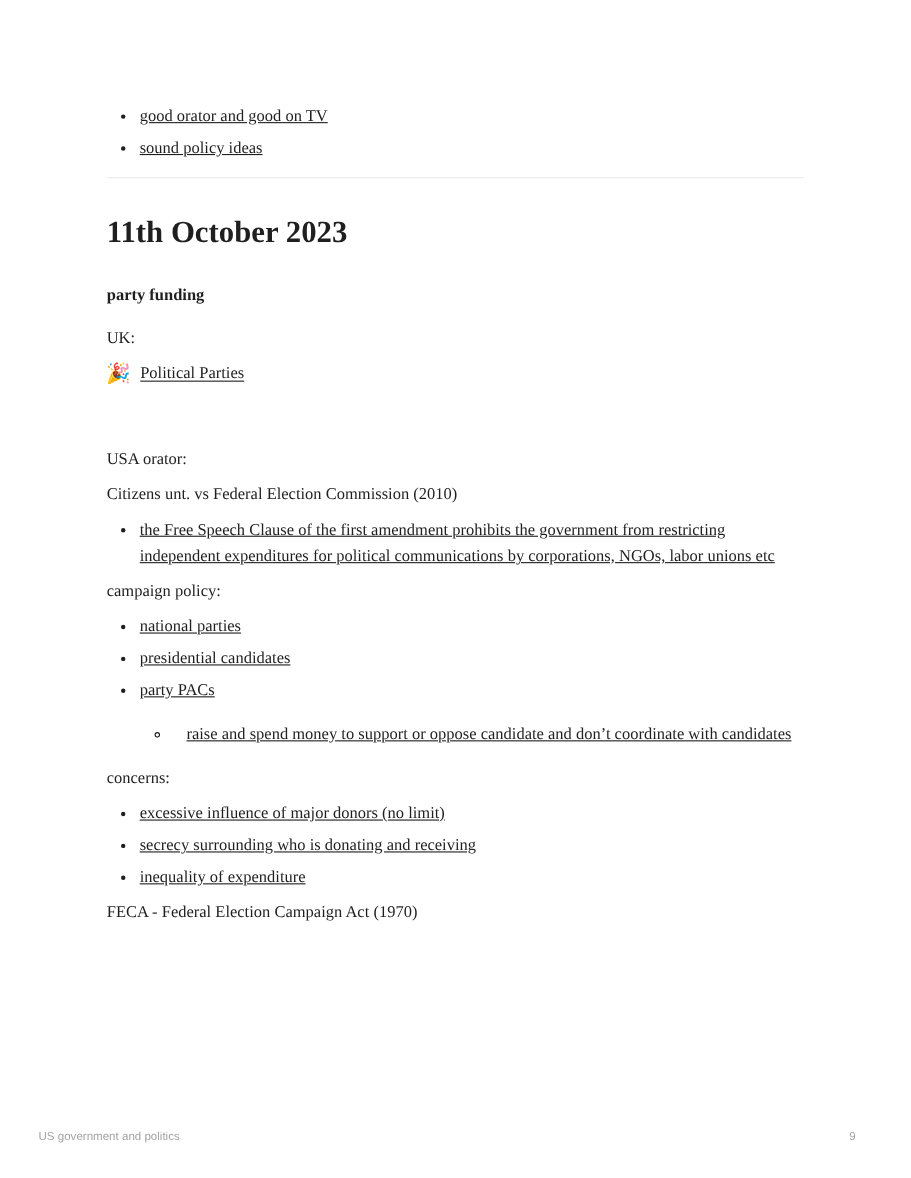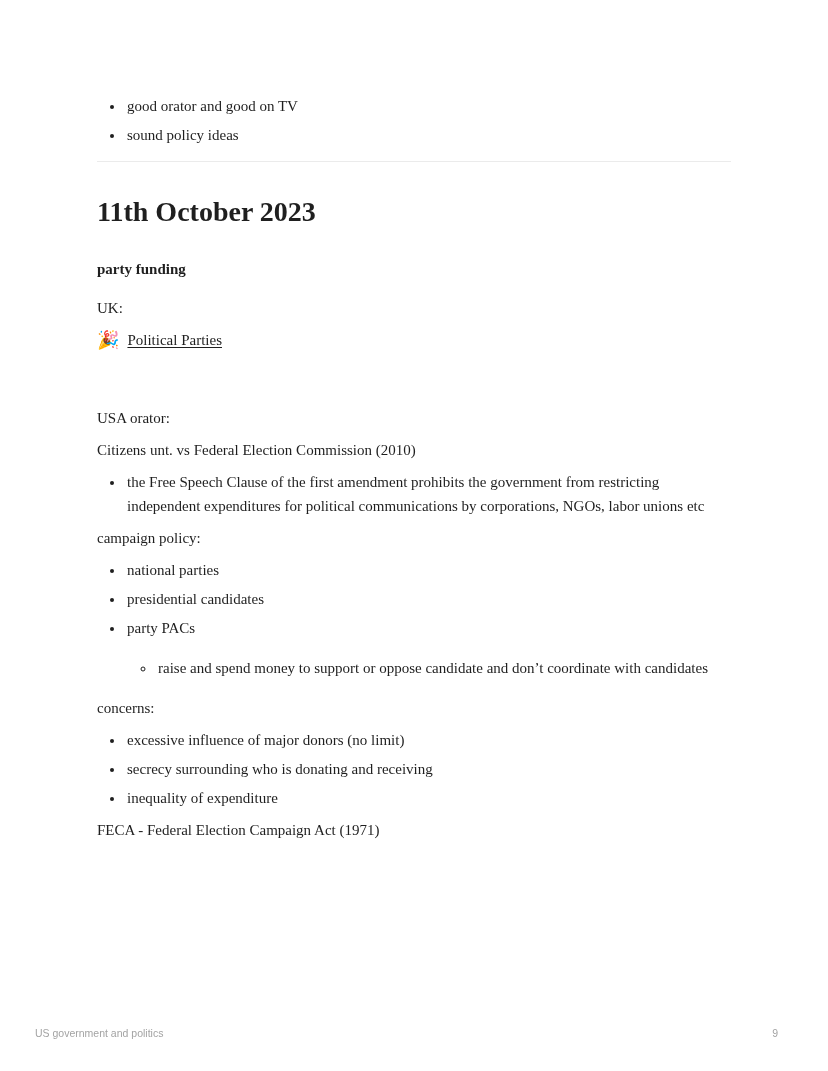--- a/index.html
+++ b/index.html
@@ -18,29 +18,31 @@
     line-height: 24px;
   }
   ul.bullets {
     list-style: disc;
     margin: 6px 0 6px 0;
     padding-left: 28px;
   }
   ul.bullets > li {
     margin: 5px 0;
     padding-left: 2px;
+    text-decoration: underline;
   }
   ul.sub-bullets {
     list-style: circle;
     margin: 10px 0 0 0;
     padding-left: 29px;
   }
   ul.sub-bullets > li {
     margin: 16px 0;
     padding-left: 2px;
+    text-align: center;
   }
   hr.divider {
     border: none;
     border-top: 1px solid #ebebeb;
     margin: 14px 0 0 0;
   }
   h1.date-heading {
     font-size: 28px;
     line-height: 32px;
     font-weight: bold;
@@ -137,20 +139,20 @@
 
   <p class="body-text">concerns:</p>
 
   <ul class="bullets">
     <li>excessive influence of major donors (no limit)</li>
     <li>secrecy surrounding who is donating and receiving</li>
     <li>inequality of expenditure</li>
   </ul>
 
 
-  <p class="body-text">FECA - Federal Election Campaign Act (1971)</p>
+  <p class="body-text">FECA - Federal Election Campaign Act (1970)</p>
 
 </div>
 
 <div class="footer">
   <span>US government and politics</span>
   <span>9</span>
 </div>
 
 </body></html>

